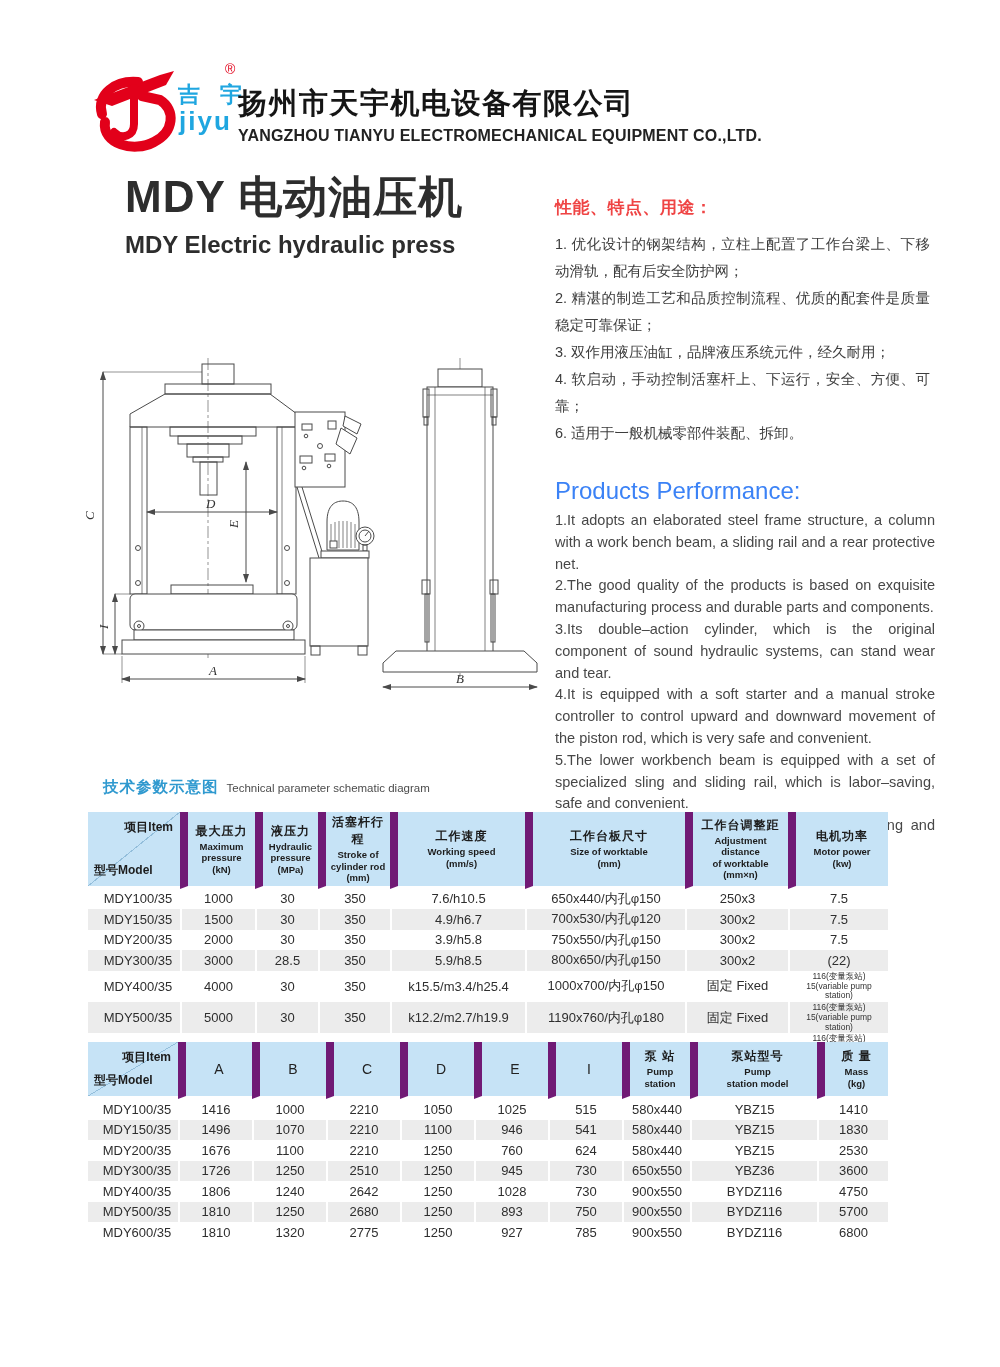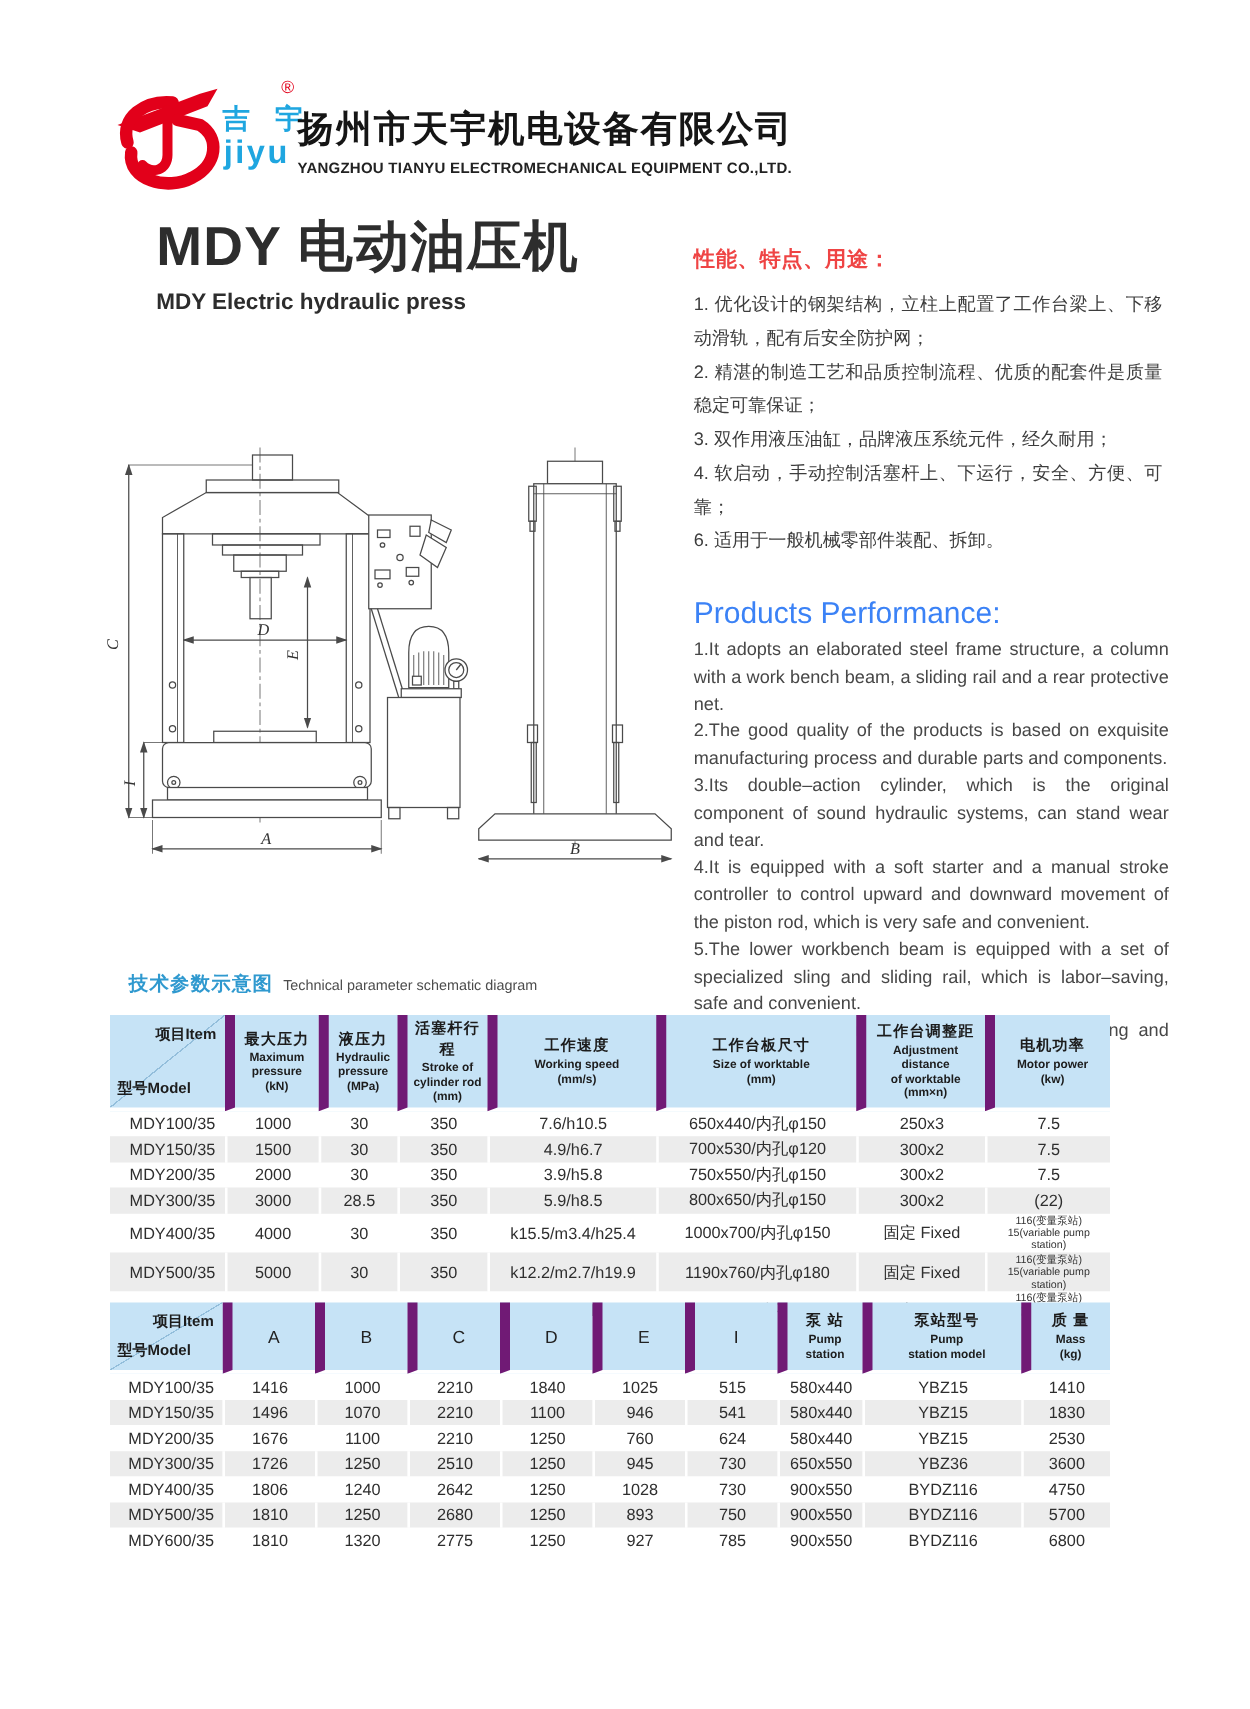--- a/index.html
+++ b/index.html
@@ -13,26 +13,26 @@
   }
   *{margin:0;padding:0;box-sizing:border-box;}
   html,body{background:#fff;}
   body{font-family:"Liberation Sans",sans-serif;color:var(--text-dark);}
   .page{position:relative;width:1000px;height:1367px;background:#fff;overflow:hidden;}
 
   
   .logo-wrap{position:absolute;left:82px;top:52px;width:160px;height:110px;}
   .brand-text{position:absolute;left:238px;top:84px;width:560px;}
   .company-cn{font-size:29px;font-weight:bold;color:#151515;letter-spacing:1.5px;white-space:nowrap;}
-  .company-en{font-size:12px;font-weight:bold;color:#222;letter-spacing:.2px;margin-top:3px;white-space:nowrap;}
+  .company-en{font-size:16px;font-weight:bold;color:#222;letter-spacing:.2px;margin-top:3px;white-space:nowrap;}
 
   
   .title-block{position:absolute;left:125px;top:168px;width:420px;}
   .title-cn{font-size:44px;font-weight:bold;color:#2d2d2d;letter-spacing:1px;white-space:nowrap;}
-  .title-en{font-size:18px;font-weight:bold;color:#2d2d2d;margin-top:4px;white-space:nowrap;}
+  .title-en{font-size:24px;font-weight:bold;color:#2d2d2d;margin-top:4px;white-space:nowrap;}
 
   
   .features{position:absolute;left:555px;top:196px;width:375px;}
   .features-heading{font-size:17px;font-weight:bold;color:#ef4444;margin-bottom:12px;letter-spacing:.5px;}
   .feature-item{font-size:14.5px;line-height:27px;color:#3d3d3d;text-align:justify;}
   .performance{position:absolute;left:555px;top:477px;width:380px;}
   .performance-heading{font-size:24px;font-weight:normal;color:#3b82f6;margin-bottom:5px;}
   .performance-item{font-size:14.5px;line-height:21.8px;color:#474747;text-align:justify;}
 
   
@@ -406,21 +406,21 @@
 (kg)</div>
             </th>
           </tr>
       </thead>
       <tbody>
           <tr>
             <td>MDY100/35</td>
             <td>1416</td>
             <td>1000</td>
             <td>2210</td>
-            <td>1840</td>
+            <td>1050</td>
             <td>1025</td>
             <td>515</td>
             <td>580x440</td>
             <td>YBZ15</td>
             <td>1410</td>
           </tr>
           <tr>
             <td>MDY150/35</td>
             <td>1496</td>
             <td>1070</td>

